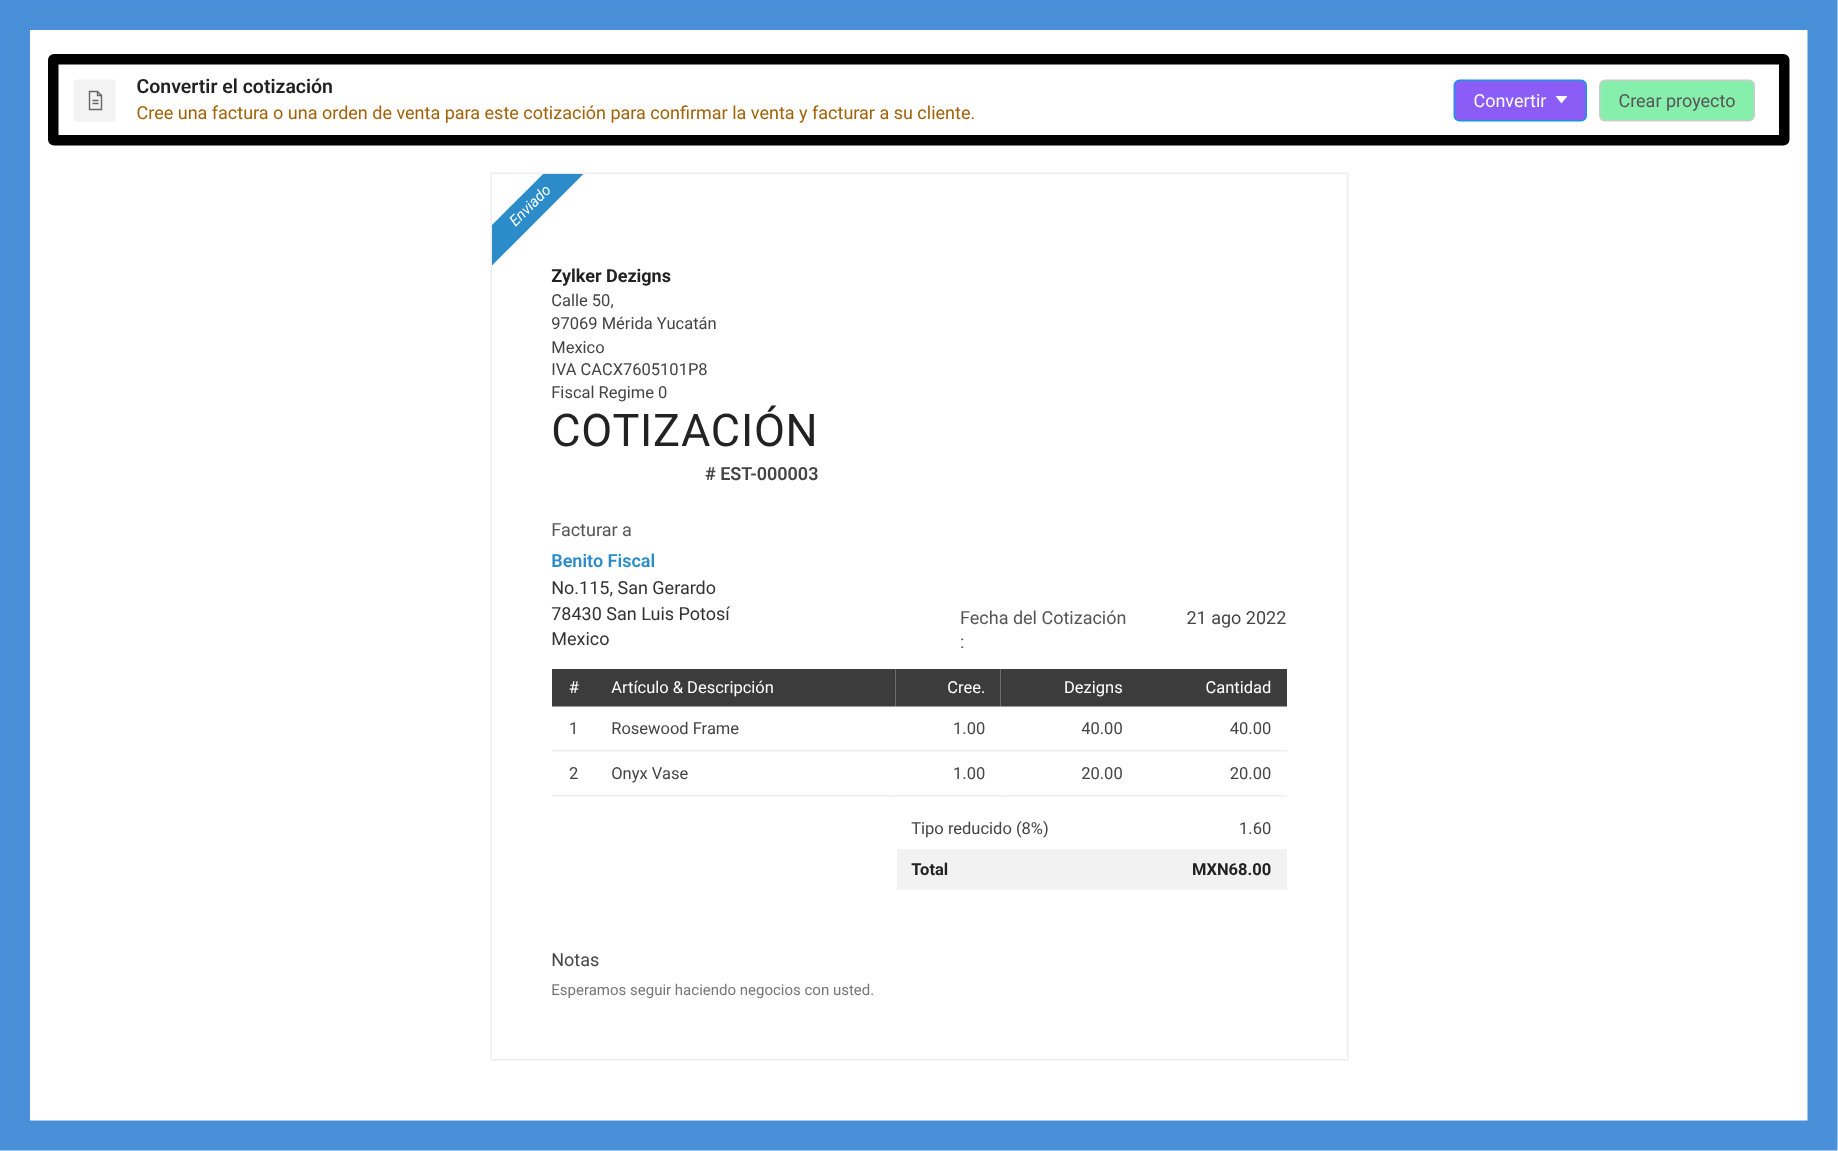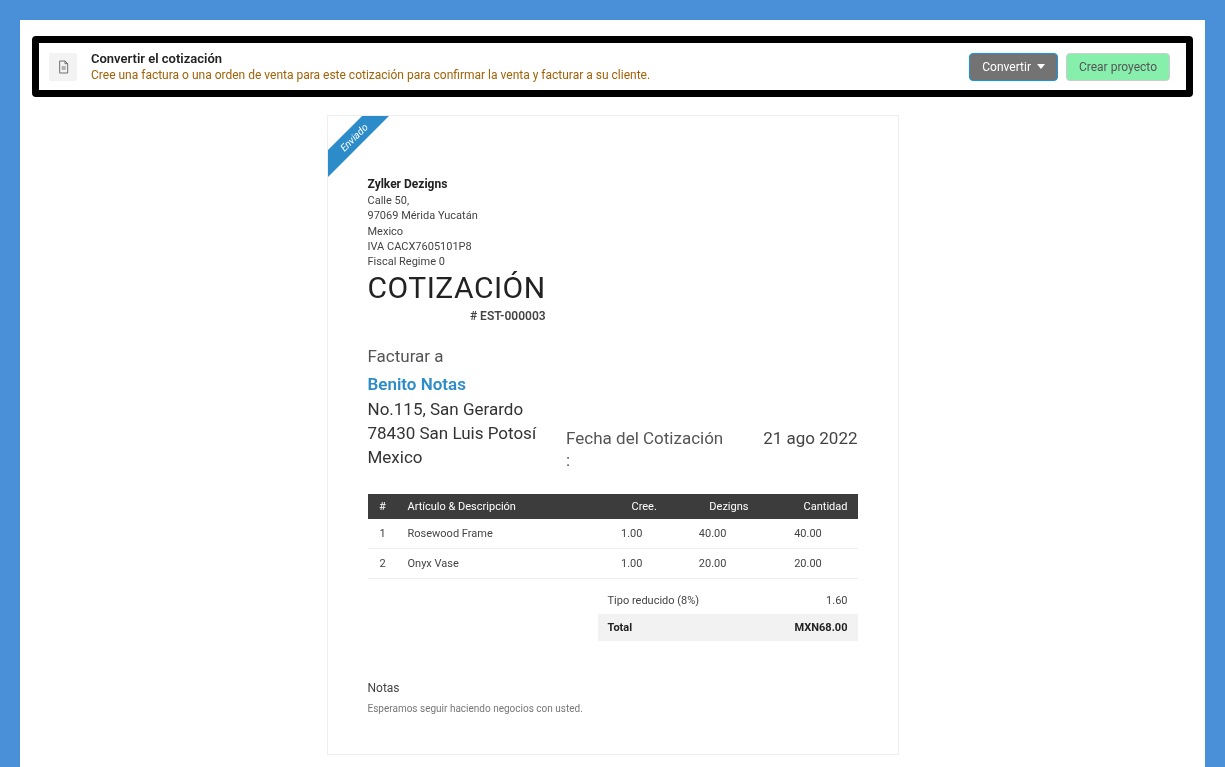--- a/index.html
+++ b/index.html
@@ -63,21 +63,21 @@
     display: inline-flex;
     align-items: center;
     padding: 6px 12px;
     border-radius: 4px;
     font-size: 12px;
     cursor: pointer;
     border: 1px solid transparent;
     gap: 6px;
   }
   .btn-primary {
-    background: #737373;
+    background: #8b5cf6;
     color: #fff;
     border-color: #1498e1;
   }
   .btn-secondary {
     background: #86efac;
     color: #555;
     border-color: #ccc;
   }
   .caret-down {
     width: 0; height: 0;
@@ -164,22 +164,22 @@
   .doc-number {
     font-size: 12px;
     color: #444;
     font-weight: 600;
   }
 
   .bill-section {
     display: flex;
     justify-content: space-between;
     align-items: flex-end;
-    font-size: 17px;
-    margin-bottom: 24px;
+    font-size: 12px;
+    margin-bottom: 11px;
   }
   .bill-to-block .label {
     color: #555;
     margin-bottom: 4px;
   }
   .customer-name {
     color: #2b8cc9;
     font-weight: 600;
     margin-bottom: 2px;
   }
@@ -201,21 +201,21 @@
     font-size: 11px;
     padding: 6px 10px;
     text-align: right;
   }
   .items-table thead th:first-child { text-align: center; width: 30px;}
   .items-table thead th:nth-child(2) { text-align: left; }
   .items-table tbody td {
     font-size: 11px;
     padding: 8px 10px;
     border-bottom: 1px solid #eee;
-    text-align: center;
+    text-align: right;
     color: #444;
   }
   .items-table tbody td:first-child { text-align: center; }
   .items-table tbody td:nth-child(2) { text-align: left; }
 
   
   .totals {
     margin-top: 8px;
     margin-left: auto;
     width: 260px;
@@ -286,21 +286,21 @@
           </div>
           <div class="doc-title-block">
             <div class="doc-title">COTIZACIÓN</div>
             <div class="doc-number"># EST-000003</div>
           </div>
         </div>
 
         <div class="bill-section">
           <div class="bill-to-block">
             <div class="label">Facturar a</div>
-            <div class="customer-name">Benito Notas</div>
+            <div class="customer-name">Benito Fiscal</div>
             <div>No.115, San Gerardo</div>
             <div>78430  San Luis Potosí</div>
             <div>Mexico</div>
           </div>
           <div class="date-block">
             <div class="lbl">
               <div>Fecha del Cotización</div>
               <div class="colon">:</div>
             </div>
             <div>21 ago 2022</div>

